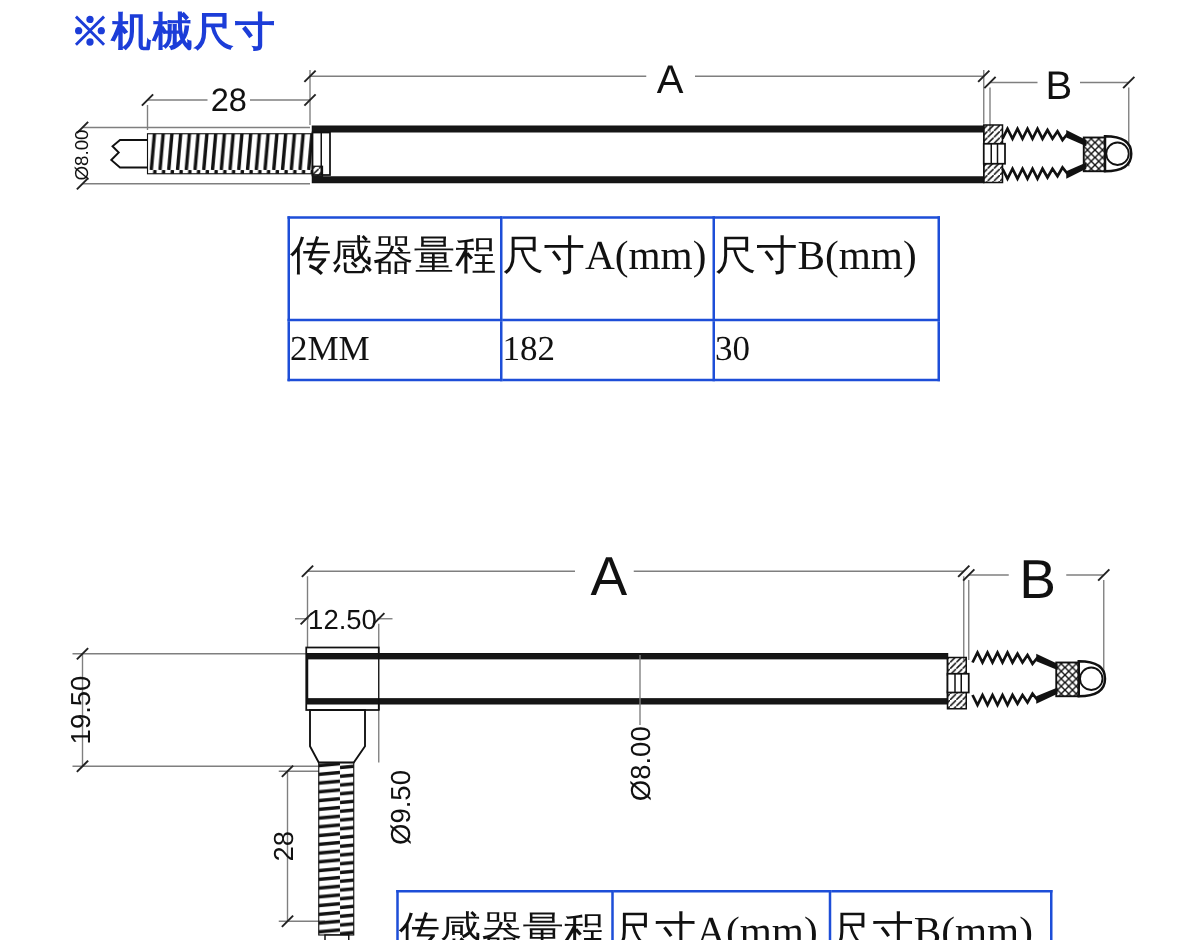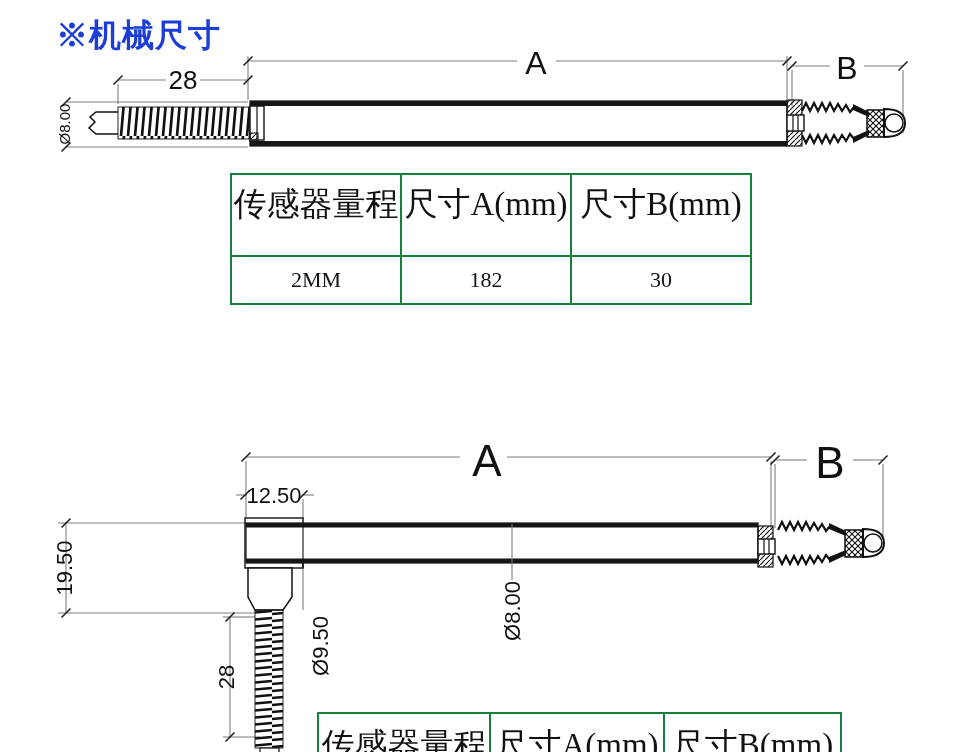--- a/index.html
+++ b/index.html
@@ -1,28 +1,28 @@
 <!DOCTYPE html>
 <html><head>
 <meta charset="utf-8">
 <style>
   html,body{margin:0;padding:0;background:#fff;}
   .page{position:relative;width:960px;height:752px;background:#ffffff;overflow:hidden;
         font-family:"Liberation Sans",sans-serif;}
-  .title{position:absolute;left:56px;top:14px;font-size:32px;font-weight:bold;
+  .title{position:absolute;left:56px;top:4px;font-size:32px;font-weight:bold;
          color:#1c3dd8;letter-spacing:1px;font-family:"Liberation Sans",sans-serif;}
   svg.drawings{position:absolute;left:0;top:0;width:960px;height:752px;}
   .dim-text{font-family:"Liberation Sans",sans-serif;fill:#111;}
   .dim-table{position:absolute;border-collapse:collapse;table-layout:fixed;color:#111;
              font-family:"Liberation Serif",serif;}
-  .dim-table th,.dim-table td{border:2px solid #15803d;text-align:center;font-weight:normal;
+  .dim-table th,.dim-table td{border:2px solid #1d4ed8;text-align:left;font-weight:normal;
              padding:0;background:#fff;}
   .t1{left:230px;top:173px;width:520px;}
   .t1 thead th{height:73px;vertical-align:top;padding-top:7px;font-size:33px;}
-  .t1 tbody td{height:46px;font-size:22px;}
+  .t1 tbody td{height:46px;font-size:28px;}
   .t2{left:317px;top:712px;width:523px;}
   .t2 thead th{height:70px;vertical-align:top;padding-top:9px;font-size:33px;}
 </style>
 </head>
 <body>
 
 <div class="page">
 
   <div class="title">※机械尺寸</div>
 

